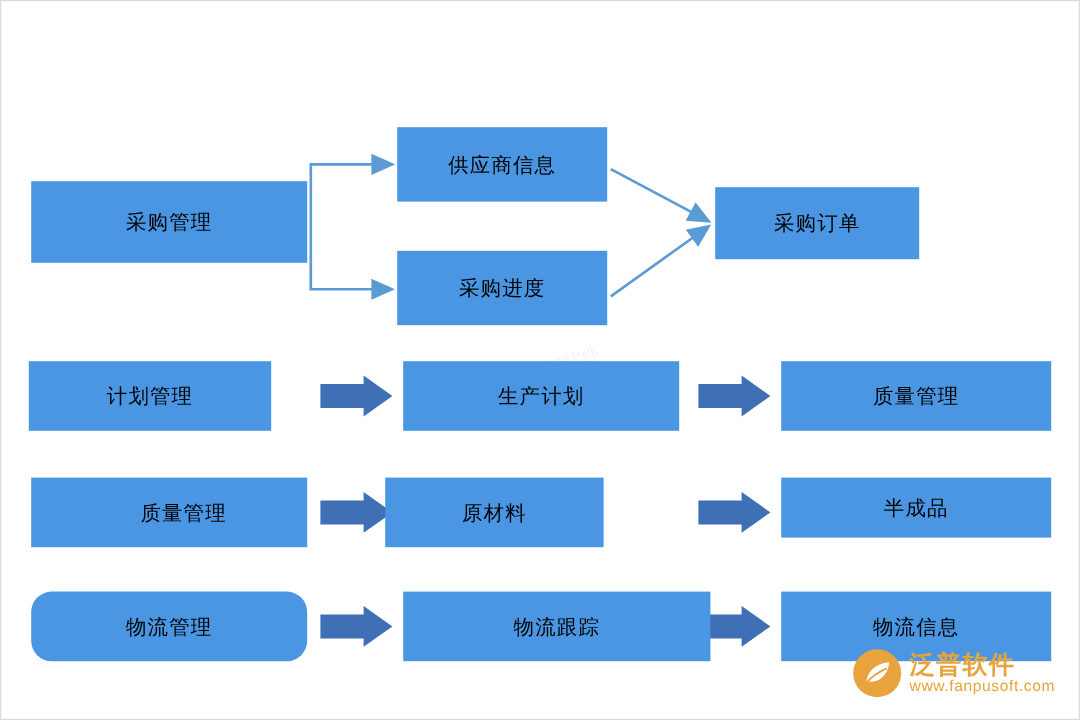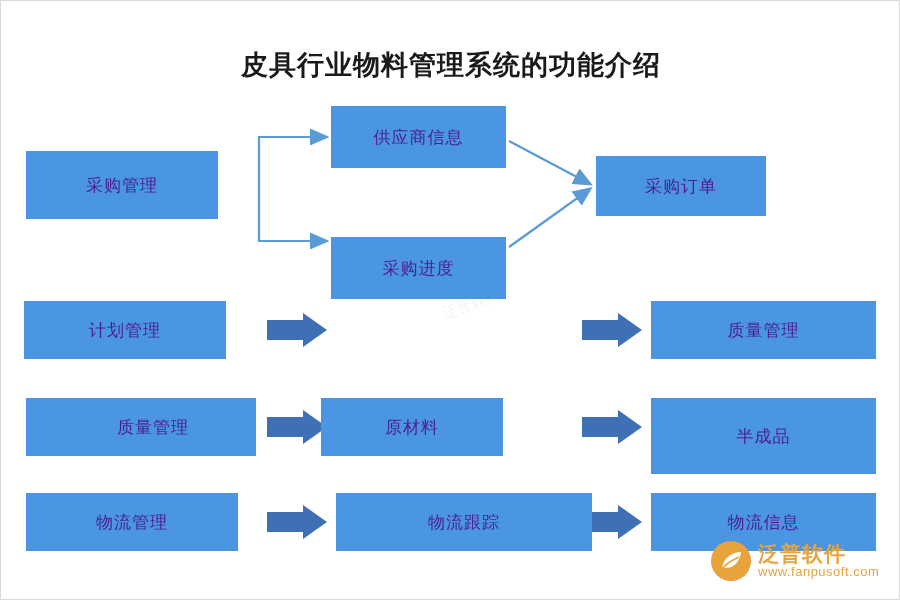--- a/index.html
+++ b/index.html
@@ -30,21 +30,21 @@
     text-align: center;
     font-size: 27px;
     font-weight: bold;
     color: #1a1a1a;
     letter-spacing: 1px;
     font-family: "Liberation Serif", serif;
   }
   .box {
     position: absolute;
     background: #4a96e2;
-    color: #4c1d95;
+    color: #000000;
     display: flex;
     align-items: center;
     justify-content: center;
     font-size: 17px;
     letter-spacing: 1px;
     box-sizing: border-box;
   }
   .watermark-bg {
     position: absolute;
     left: 400px;
@@ -103,21 +103,20 @@
     width: 900px;
     height: 600px;
     pointer-events: none;
   }
 </style>
 </head>
 <body>
 
 <div id="canvas">
 
-  <div class="title">皮具行业物料管理系统的功能介绍</div>
 
   <div class="watermark-bg">
     <span>泛普软件</span>
   </div>
 
   <svg class="arrows" viewBox="0 0 900 600">
     <defs>
       <marker id="thinhead" markerWidth="9" markerHeight="9" refX="7.5" refY="4.5" orient="auto">
         <path d="M0,0.5 L9,4.5 L0,8.5 Z" fill="#5b9bd5"></path>
       </marker>
@@ -154,51 +153,54 @@
     </g>
 
     <g>
       <path d="M266,511 L302,511 L302,504 L326,521 L302,538 L302,531 L266,531 Z" fill="#3f6fb5"></path>
     </g>
     <g>
       <path d="M581,511 L617,511 L617,504 L641,521 L617,538 L617,531 L581,531 Z" fill="#3f6fb5"></path>
     </g>
   </svg>
 
-  <div class="box" style="left:25px;top:150px;width:192px;height:68px;">
+  <div class="box" style="left:25px;top:150px;width:230px;height:68px;">
       <span>采购管理</span>
     </div>
   <div class="box" style="left:330px;top:105px;width:175px;height:62px;">
       <span>供应商信息</span>
     </div>
-  <div class="box" style="left:330px;top:236px;width:175px;height:62px;justify-content:center;">
+  <div class="box" style="left:330px;top:208px;width:175px;height:62px;justify-content:center;">
       <span>采购进度</span>
     </div>
   <div class="box" style="left:595px;top:155px;width:170px;height:60px;">
       <span>采购订单</span>
     </div>
 
   <div class="box" style="left:23px;top:300px;width:202px;height:58px;">
       <span>计划管理</span>
     </div>
+  <div class="box" style="left:335px;top:300px;width:230px;height:58px;">
+      <span>生产计划</span>
+    </div>
   <div class="box" style="left:650px;top:300px;width:225px;height:58px;">
       <span>质量管理</span>
     </div>
 
   <div class="box" style="left:25px;top:397px;width:230px;height:58px;padding-left:24px;">
       <span>质量管理</span>
     </div>
   <div class="box" style="left:320px;top:397px;width:182px;height:58px;">
       <span>原材料</span>
     </div>
-  <div class="box" style="left:650px;top:397px;width:225px;height:76px;">
+  <div class="box" style="left:650px;top:397px;width:225px;height:50px;">
       <span>半成品</span>
     </div>
 
-  <div class="box" style="left:25px;top:492px;width:212px;height:58px;">
+  <div class="box" style="left:25px;top:492px;width:230px;height:58px;border-radius:17px;">
       <span>物流管理</span>
     </div>
   <div class="box" style="left:335px;top:492px;width:256px;height:58px;">
       <span>物流跟踪</span>
     </div>
   <div class="box" style="left:650px;top:492px;width:225px;height:58px;">
       <span>物流信息</span>
     </div>
 
   <div class="logo">

